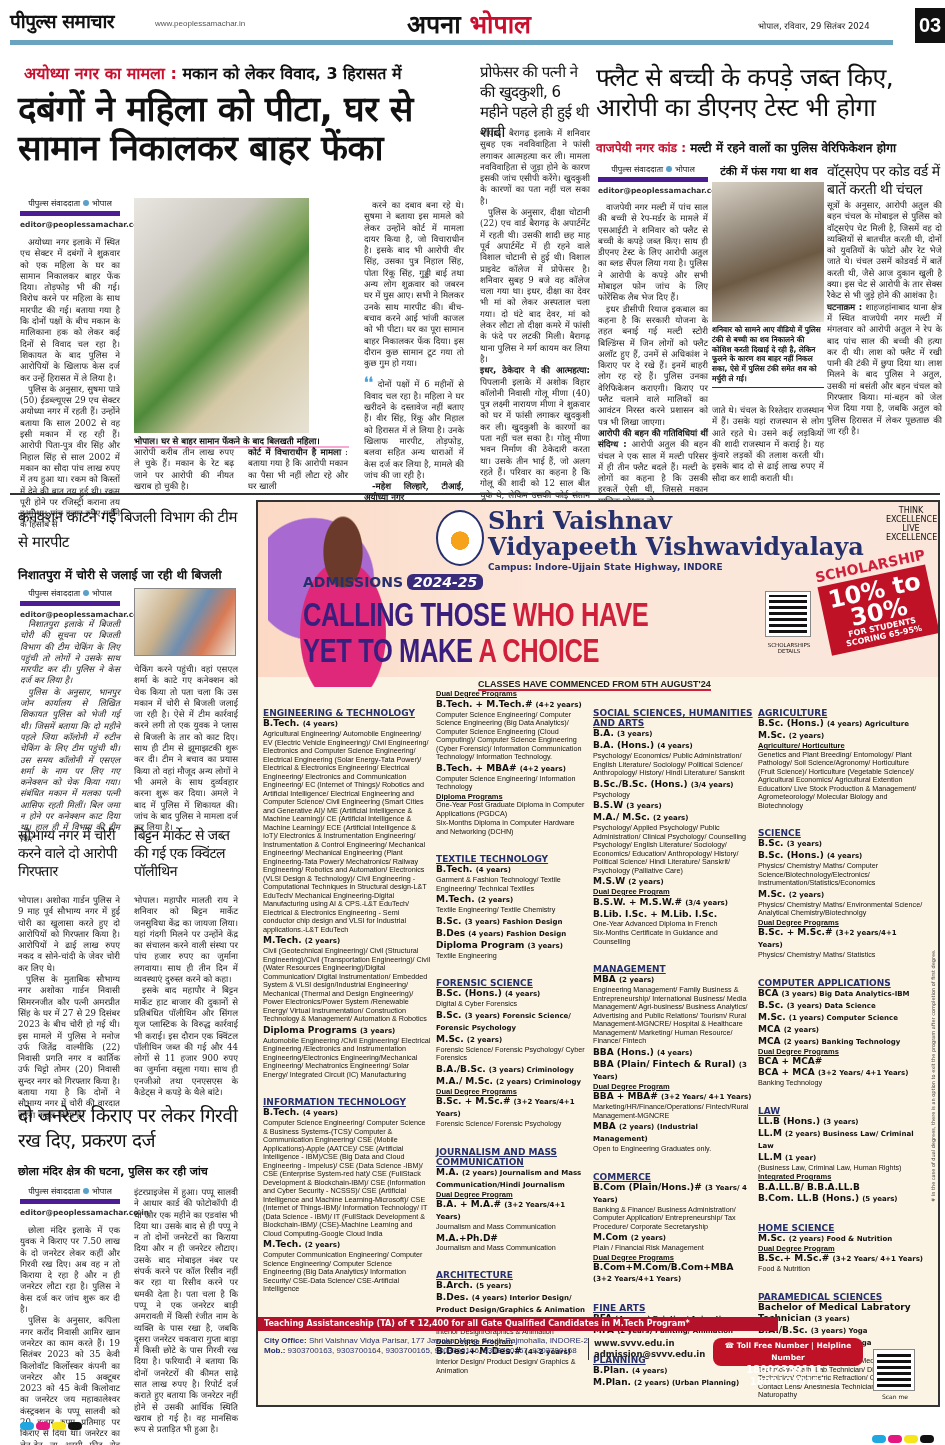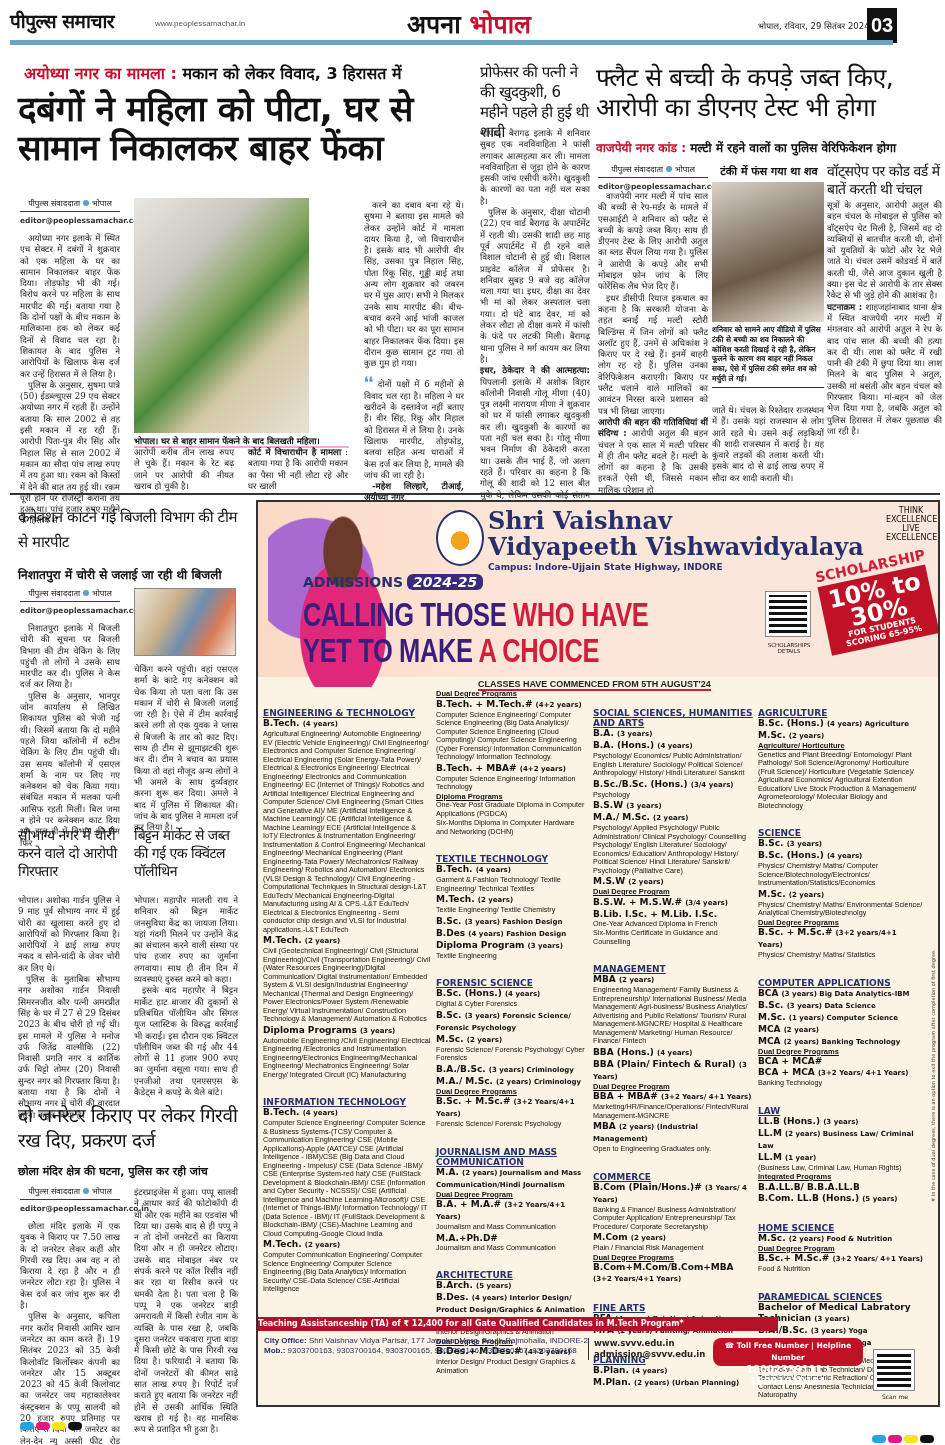--- a/index.html
+++ b/index.html
@@ -4,26 +4,26 @@
 <style>
 *{box-sizing:border-box;margin:0;padding:0}
 html,body{width:945px;height:1445px;background:#fff;overflow:hidden}
 body{font-family:"DejaVu Sans","Liberation Sans",sans-serif;color:#111;position:relative}
 .abs{position:absolute}
 .logo{left:10px;top:8px;font-size:19px;font-weight:bold;color:#111;letter-spacing:-0.5px}
 .site{left:155px;top:19px;font-size:8px;color:#555;font-family:"Liberation Sans",sans-serif}
 .section{left:407px;top:6px;font-size:25px;font-weight:bold;font-family:"DejaVu Sans",sans-serif}
 .section .red{color:#c8102e}
 .dateline{left:758px;top:20px;font-size:8.5px;color:#222}
-.pageno{left:867px;top:8px;width:30px;height:35px;background:#111;color:#fff;font-size:20px;font-weight:bold;text-align:center;line-height:35px;font-family:"Liberation Sans",sans-serif}
+.pageno{left:915px;top:8px;width:30px;height:35px;background:#111;color:#fff;font-size:20px;font-weight:bold;text-align:center;line-height:35px;font-family:"Liberation Sans",sans-serif}
 .rule-blue{left:10px;top:40px;width:883px;height:5px;background:#6aa3bd}
 .kicker{font-size:16px;font-weight:bold;line-height:20px}
 .kicker .red{color:#c8102e}
 .hl{font-weight:bold;line-height:1.12;letter-spacing:-0.5px}
-.byline{font-size:8px;text-align:center;border-bottom:1px solid #4c1d95;padding-bottom:3px}
+.byline{font-size:8px;text-align:center;border-bottom:5px solid #4c1d95;padding-bottom:3px}
 .byline .b{display:inline-block;width:6px;height:6px;border-radius:50%;background:#5aa0c8;margin:0 3px}
 .email{font-size:7.5px;text-align:center;font-weight:bold;color:#333;margin-top:4px}
 .body{font-size:8.6px;line-height:11.3px;text-align:justify;color:#1a1a1a;font-family:"DejaVu Serif",serif}
 .body p{text-indent:8px}
 .body b{font-family:"DejaVu Sans",sans-serif}
 .photo{background:linear-gradient(135deg,#e9e7e1 0%,#c8c5bc 30%,#7fa35b 48%,#4f8a3a 55%,#d4c8a6 70%,#e7e2d5 100%)}
 .caption{font-size:8.5px;font-weight:bold;border-bottom:2px solid #f9a8d4;padding-top:2px}
 .quote-mark{color:#4aa3d8;font-size:14px;font-weight:bold}
 .divider{height:2px;background:#333}
 .ad{left:256px;top:500px;width:684px;height:907px;background:#fbf3e3;border:2px solid #333;overflow:hidden}
@@ -43,21 +43,21 @@
 .scholar .t{font-size:14px;font-weight:bold;color:#cf1f3a}
 .scholar .box{background:#c01226;color:#fff;margin-top:2px;padding:4px 6px;font-weight:bold;font-size:24px;line-height:22px;text-align:center}
 .scholar .box small{display:block;font-size:8px;line-height:9px}
 .commence{position:absolute;left:220px;top:177px;font-size:9px;font-weight:bold;color:#222;border-bottom:2px solid #cf1f3a;font-family:"Liberation Sans",sans-serif}
 .col{position:absolute;top:188px;font-family:"Liberation Sans",sans-serif;font-size:7.2px;line-height:8.5px;color:#111}
 .col .h{font-family:"DejaVu Sans",sans-serif;font-weight:bold;color:#25306d;text-decoration:underline;font-size:9px;line-height:10px;margin-top:18px}
 .col .p{font-family:"DejaVu Sans",sans-serif;font-weight:bold;font-size:9px;line-height:11px}
 .col .p span{font-size:7px;font-weight:bold}
 .col .d{font-weight:bold;text-decoration:underline;font-size:7.5px}
 .col .t{margin-bottom:1px}
-.ta-strip{position:absolute;left:0;top:815px;width:520px;height:14px;background:#b3122a;color:#fff;font-size:8px;font-weight:bold;line-height:14px}
+.ta-strip{position:absolute;left:0;top:815px;width:520px;height:14px;background:#b3122a;color:#fff;font-size:8px;font-weight:bold;padding-left:6px;line-height:14px}
 .city{position:absolute;left:6px;top:834px;font-size:8px;line-height:10px;color:#25306d;font-family:"Liberation Sans",sans-serif}
 .city b{color:#25306d}
 .web{position:absolute;left:330px;top:836px;font-size:8.5px;font-weight:bold;line-height:11px;color:#222;border-left:1px solid #333;padding-left:5px}
 .toll{position:absolute;left:455px;top:836px;width:150px;height:28px;background:#c01226;color:#fff;border-radius:8px;font-size:7.5px;font-weight:bold;text-align:center;line-height:12px;padding-top:2px}
 .toll .n{font-size:10px}
 .side-note{position:absolute;left:672px;top:320px;font-size:5px;color:#444;writing-mode:vertical-rl;transform:rotate(180deg);height:380px}
 .dots{position:absolute;top:1415px;height:8px}
 .dots span{display:inline-block;width:14px;height:8px;border-radius:4px;margin-right:2px}
 </style>
 </head>
@@ -95,21 +95,21 @@
   <p style="text-indent:0">भोपाल। बैरागढ़ इलाके में शनिवार सुबह एक नवविवाहिता ने फांसी लगाकर आत्महत्या कर ली। मामला नवविवाहिता से जुड़ा होने के कारण इसकी जांच एसीपी करेंगे। खुदकुशी के कारणों का पता नहीं चल सका है।</p>
   <p>पुलिस के अनुसार, दीक्षा चोटानी (22) एच वार्ड बैरागढ़ के अपार्टमेंट में रहती थी। उसकी शादी छह माह पूर्व अपार्टमेंट में ही रहने वाले विशाल चोटानी से हुई थी। विशाल प्राइवेट कॉलेज में प्रोफेसर है। शनिवार सुबह 9 बजे वह कॉलेज चला गया था। इधर, दीक्षा का देवर भी मां को लेकर अस्पताल चला गया। दो घंटे बाद देवर, मां को लेकर लौटा तो दीक्षा कमरे में फांसी के फंदे पर लटकी मिली। बैरागढ़ थाना पुलिस ने मर्ग कायम कर लिया है।</p>
   <p style="text-indent:0"><b>इधर, ठेकेदार ने की आत्महत्या:</b> <span>पिपलानी इलाके में अशोक विहार कॉलोनी निवासी गोलू मीणा (40) पुत्र लक्ष्मी नारायण मीणा ने शुक्रवार को घर में फांसी लगाकर खुदकुशी कर ली। खुदकुशी के कारणों का पता नहीं चल सका है। गोलू मीणा भवन निर्माण की ठेकेदारी करता था। उसके तीन भाई हैं, जो अलग रहते हैं। परिवार का कहना है कि गोलू की शादी को 12 साल बीत चुके थे, लेकिन उसकी कोई संतान नहीं थी।</span></p>
 </div>
 
 <div class="abs hl" style="left:596px;top:63px;width:345px;font-size:25px;font-weight:normal;line-height:30px;">फ्लैट से बच्ची के कपड़े जब्त किए, आरोपी का डीएनए टेस्ट भी होगा</div>
 <div class="abs kicker" style="left:596px;top:138px;width:345px;font-size:12px;"><span class="red">वाजपेयी नगर कांड :</span> <span>मल्टी में रहने वालों का पुलिस वेरिफिकेशन होगा</span></div>
 <div class="abs" style="left:598px;top:163px;width:110px;">
   <div class="byline"><span>पीपुल्स संवाददाता</span><span class="b"></span><span>भोपाल</span></div>
   <div class="email">editor@peoplessamachar.co.in</div>
-  <div class="body" style="">
+  <div class="body" style="margin-top:7px;">
     <p>वाजपेयी नगर मल्टी में पांच साल की बच्ची से रेप-मर्डर के मामले में एसआईटी ने शनिवार को फ्लैट से बच्ची के कपड़े जब्त किए। साथ ही डीएनए टेस्ट के लिए आरोपी अतुल का ब्लड सैंपल लिया गया है। पुलिस ने आरोपी के कपड़े और सभी मोबाइल फोन जांच के लिए फोरेंसिक लैब भेज दिए हैं।</p>
     <p>इधर डीसीपी रियाज इकबाल का कहना है कि सरकारी योजना के तहत बनाई गई मल्टी स्टोरी बिल्डिंग्स में जिन लोगों को फ्लैट अलॉट हुए हैं, उनमें से अधिकांश ने किराए पर दे रखे हैं। इनमें बाहरी लोग रह रहे हैं। पुलिस उनका वेरिफिकेशन कराएगी। किराए पर फ्लैट चलाने वाले मालिकों का आवंटन निरस्त करने प्रशासन को पत्र भी लिखा जाएगा।</p>
     <p style="text-indent:0"><b>आरोपी की बहन की गतिविधियां थीं संदिग्ध :</b> <span>आरोपी अतुल की बहन चंचल ने एक साल में मल्टी परिसर में ही तीन फ्लैट बदले हैं। मल्टी के लोगों का कहना है कि उसकी हरकतें ऐसी थीं, जिससे मकान मालिक परेशान हो</span></p>
   </div>
 </div>
 <div class="abs" style="left:714px;top:163px;width:110px;font-size:11px;text-align:center;font-weight:bold;">टंकी में फंस गया था शव</div>
 <div class="abs photo" style="left:712px;top:182px;width:112px;height:140px;background:linear-gradient(160deg,#d9d2c6,#8c8172 40%,#6d5a44 60%,#e6e0d4);"></div>
 <div class="abs" style="left:712px;top:325px;width:112px;font-size:7.4px;font-weight:bold;line-height:9.8px;border-bottom:1px solid #333;padding-bottom:3px;">शनिवार को सामने आए वीडियो में पुलिस टंकी से बच्ची का शव निकालने की कोशिश करती दिखाई दे रही है, लेकिन फूलने के कारण शव बाहर नहीं निकल सका, ऐसे में पुलिस टंकी समेत शव को मर्चुरी ले गई।</div>
 <div class="abs body" style="left:712px;top:405px;width:112px;">जाते थे। चंचल के रिश्तेदार राजस्थान में हैं। उसके यहां राजस्थान से लोग आते रहते थे। उसने कई लड़कियों की शादी राजस्थान में कराई है। यह कुंवारे लड़कों की तलाश करती थी। इसके बाद दो से ढाई लाख रुपए में सौदा कर शादी कराती थी।</div>
 <div class="abs hl" style="left:827px;top:162px;width:115px;font-size:14px;line-height:18px;font-weight:normal;">वॉट्सऐप पर कोड वर्ड में बातें करती थी चंचल</div>
@@ -118,21 +118,21 @@
   <p style="text-indent:0"><b>घटनाक्रम :</b> <span>शाहजहांनाबाद थाना क्षेत्र में स्थित वाजपेयी नगर मल्टी में मंगलवार को आरोपी अतुल ने रेप के बाद पांच साल की बच्ची की हत्या कर दी थी। लाश को फ्लैट में रखी पानी की टंकी में छुपा दिया था। लाश मिलने के बाद पुलिस ने अतुल, उसकी मां बसंती और बहन चंचल को गिरफ्तार किया। मां-बहन को जेल भेज दिया गया है, जबकि अतुल को पुलिस हिरासत में लेकर पूछताछ की जा रही है।</span></p>
 </div>
 
 <div class="abs divider" style="left:10px;top:493px;width:930px;"></div>
 
 <div class="abs hl" style="left:18px;top:505px;width:230px;font-size:15px;font-weight:normal;line-height:25px;">कनेक्शन काटने गई बिजली विभाग की टीम से मारपीट</div>
 <div class="abs" style="left:18px;top:566px;width:230px;font-size:12px;font-weight:bold;">निशातपुरा में चोरी से जलाई जा रही थी बिजली</div>
 <div class="abs" style="left:20px;top:587px;width:100px;">
   <div class="byline"><span>पीपुल्स संवाददाता</span><span class="b"></span><span>भोपाल</span></div>
   <div class="email">editor@peoplessamachar.co.in</div>
-  <div class="body" style="margin-top:8px;">
+  <div class="body" style="font-style:italic;">
     <p>निशातपुरा इलाके में बिजली चोरी की सूचना पर बिजली विभाग की टीम चेकिंग के लिए पहुंची तो लोगों ने उसके साथ मारपीट कर दी। पुलिस ने केस दर्ज कर लिया है।</p>
     <p>पुलिस के अनुसार, भानपुर जोन कार्यालय से लिखित शिकायत पुलिस को भेजी गई थी। जिसमें बताया कि दो महीने पहले जिया कॉलोनी में रुटीन चेकिंग के लिए टीम पहुंची थी। उस समय कॉलोनी में एसएल शर्मा के नाम पर लिए गए कनेक्शन को चेक किया गया। संबंधित मकान में मलका पत्नी आसिफ रहती मिलीं। बिल जमा न होने पर कनेक्शन काट दिया था। हाल ही में विभाग की टीम फिर</p>
   </div>
 </div>
 <div class="abs photo" style="left:134px;top:588px;width:102px;height:68px;background:linear-gradient(120deg,#efe9dc,#c9b08a 35%,#6f8eb0 55%,#d97a55 75%,#efe9dc);border:1px solid #888;"></div>
 <div class="abs body" style="left:134px;top:664px;width:104px;">चेकिंग करने पहुंची। वहां एसएल शर्मा के काटे गए कनेक्शन को चेक किया तो पता चला कि उस मकान में चोरी से बिजली जलाई जा रही है। ऐसे में टीम कार्रवाई करने लगी तो एक युवक ने प्लास से बिजली के तार को काट दिए। साथ ही टीम से झूमाझटकी शुरू कर दी। टीम ने बचाव का प्रयास किया तो वहां मौजूद अन्य लोगों ने भी अमले के साथ दुर्व्यवहार करना शुरू कर दिया। अमले ने बाद में पुलिस में शिकायत की। जांच के बाद पुलिस ने मामला दर्ज कर लिया है।</div>
 
 <div class="abs hl" style="left:18px;top:826px;width:100px;font-size:14px;font-weight:normal;line-height:18px;">सौभाग्य नगर में चोरी करने वाले दो आरोपी गिरफ्तार</div>
 <div class="abs body" style="left:18px;top:895px;width:102px;">
   <p style="text-indent:0">भोपाल। अशोका गार्डन पुलिस ने 9 माह पूर्व सौभाग्य नगर में हुई चोरी का खुलासा करते हुए दो आरोपियों को गिरफ्तार किया है। आरोपियों ने ढाई लाख रुपए नकद व सोने-चांदी के जेवर चोरी कर लिए थे।</p>

